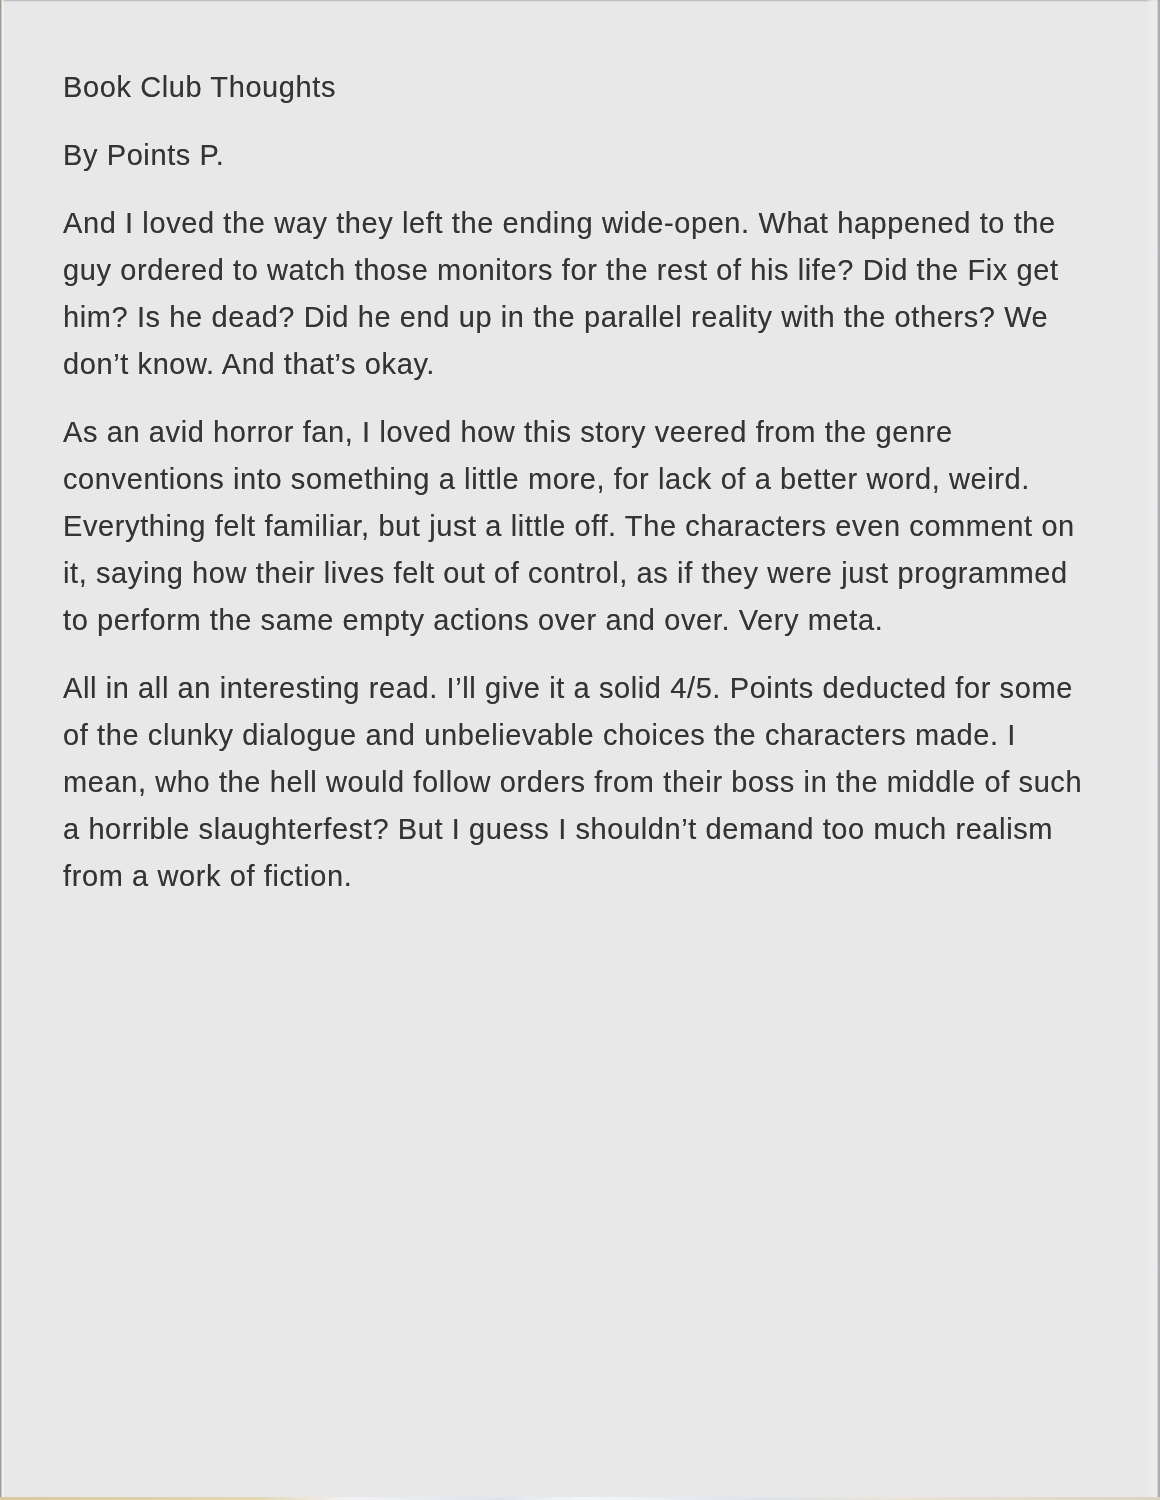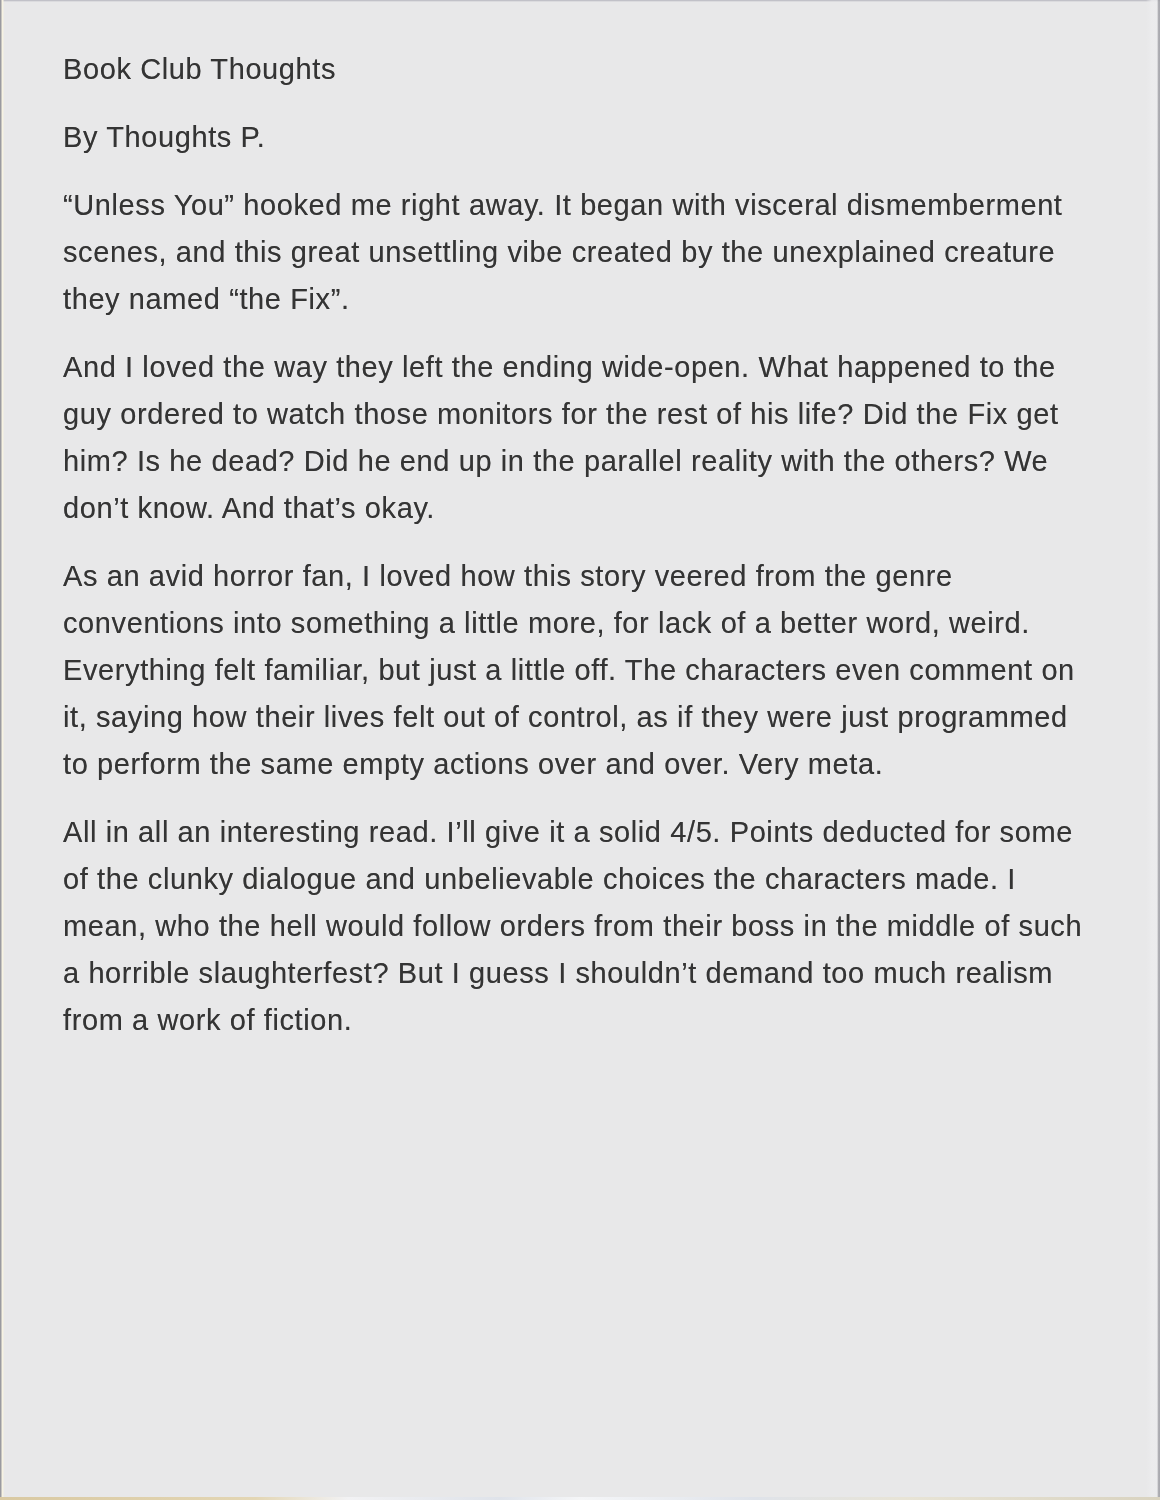--- a/index.html
+++ b/index.html
@@ -14,21 +14,21 @@
     font-family: "Liberation Sans", "DejaVu Sans", sans-serif;
     color: #343434;
     position: relative;
   }
   .page {
     position: absolute;
     top: 0; left: 0;
     width: 1160px;
     height: 1500px;
     box-sizing: border-box;
-    padding: 46px 60px 0 63px;
+    padding: 64px 60px 0 63px;
   }
   .doc-title, .doc-byline, .doc-paragraph {
     font-size: 29px;
     line-height: 47px;
     font-weight: 400;
     letter-spacing: 0.6px;
     margin: 0 0 21px 0;
     max-width: 1038px;
     -webkit-font-smoothing: antialiased;
   }
@@ -60,23 +60,22 @@
       #dfe3ea 43%, #f5f6f8 50%, #dfe3ea 65%,
       #e8e4d6 78%, #d9d3c0 100%);
   }
 </style>
 </head>
 <body>
 
 <div class="page">
   <p class="doc-title">Book Club Thoughts</p>
 
-  <p class="doc-byline">By Thoughts P.</p>
+  <p class="doc-byline">By Points P.</p>
 
-  <p class="doc-paragraph">“Unless You” hooked me right away. It began with visceral dismemberment scenes, and this great unsettling vibe created by the unexplained creature they named “the Fix”.</p>
 
   <p class="doc-paragraph">And I loved the way they left the ending wide-open. What happened to the guy ordered to watch those monitors for the rest of his life? Did the Fix get him? Is he dead? Did he end up in the parallel reality with the others? We don’t know. And that’s okay.</p>
 
   <p class="doc-paragraph">As an avid horror fan, I loved how this story veered from the genre conventions into something a little more, for lack of a better word, weird. Everything felt familiar, but just a little off. The characters even comment on it, saying how their lives felt out of control, as if they were just programmed to perform the same empty actions over and over. Very meta.</p>
 
   <p class="doc-paragraph">All in all an interesting read. I’ll give it a solid 4/5. Points deducted for some of the clunky dialogue and unbelievable choices the characters made. I mean, who the hell would follow orders from their boss in the middle of such a horrible slaughterfest? But I guess I shouldn’t demand too much realism from a work of fiction.</p>
 </div>
 
 <div class="edge-top"></div>
 <div class="edge-left"></div>

